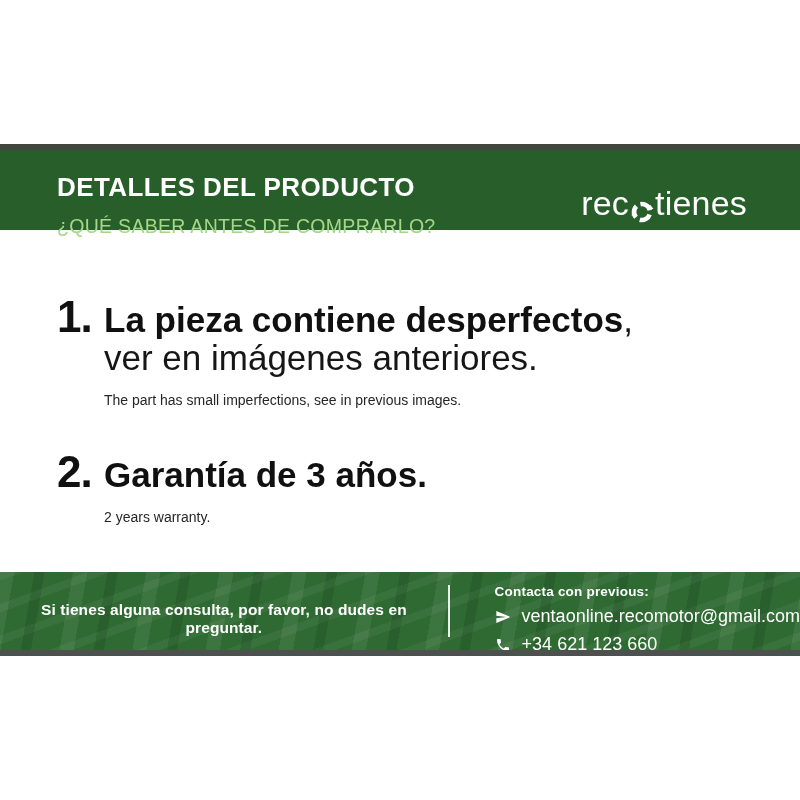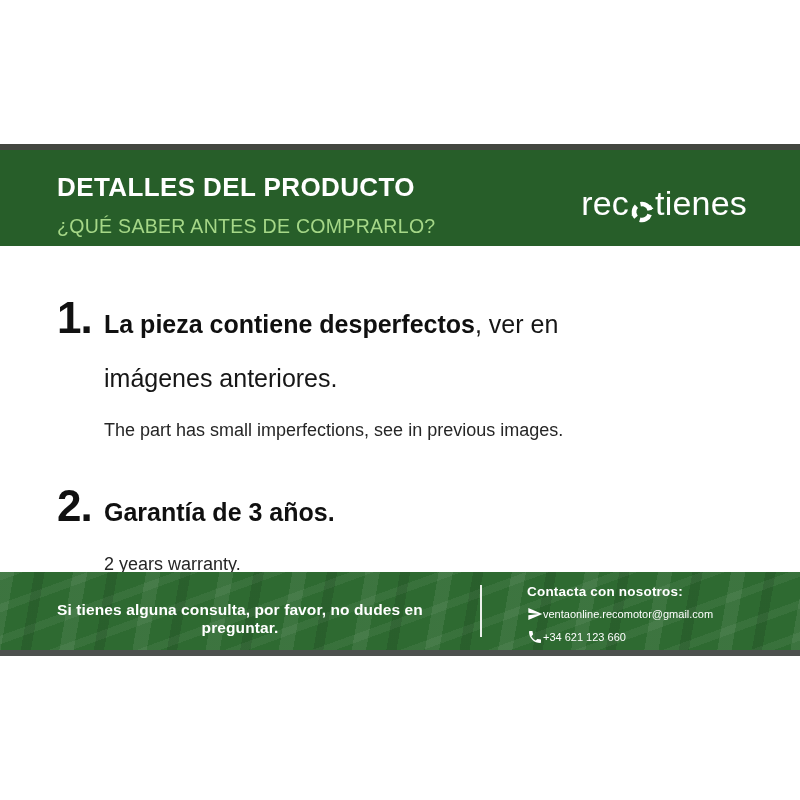--- a/index.html
+++ b/index.html
@@ -22,21 +22,21 @@
   }
 
   
   .top-strip {
     position: absolute; left: 0; top: 144px;
     width: 100%; height: 6px;
     background: var(--strip-dark);
   }
   .header-band {
     position: absolute; left: 0; top: 150px;
-    width: 100%; height: 96px;
+    width: 100%; height: 80px;
     background: var(--header-green);
     padding-left: 17px;
   }
   .header-inner {
     position: absolute; left: 57px; top: 22px;
   }
   .header-title {
     color: var(--white);
     font-size: 26px;
     font-weight: 700;
@@ -79,29 +79,29 @@
     width: 47px;
     font-size: 44px;
     font-weight: 700;
     letter-spacing: -1px;
     line-height: 40px;
     white-space: nowrap;
     color: #111111;
   }
   .item-body { width: 565px; }
   .item-main {
-    font-size: 25px;
-    line-height: 54px;
+    font-size: 35px;
+    line-height: 38px;
     font-weight: 400;
     color: #161616;
   }
   .item-main .hl { font-weight: 700; color: #101010; }
   .item-translation {
     margin-top: 15px;
-    font-size: 18px;
+    font-size: 14px;
     color: #262626;
   }
 
   
   .footer-band {
     position: absolute; left: 0; top: 572px;
     width: 100%; height: 78px;
     background-color: var(--footer-green);
     background-image:
       repeating-linear-gradient(100deg,
@@ -134,22 +134,23 @@
     padding: 12px 0 0 45px;
   }
   .contact-heading {
     font-size: 13.5px;
     font-weight: 700;
     margin-bottom: 7px;
     letter-spacing: 0.2px;
   }
   .contact-row {
     display: flex; align-items: center;
+    gap: 11px;
     margin-bottom: 7px;
-    font-size: 11px;
+    font-size: 18px;
   }
   .contact-row .c-icon { width: 16px; height: 16px; flex: none; display: inline-block; }
   .bottom-strip {
     position: absolute; left: 0; top: 650px;
     width: 100%; height: 6px;
     background: #4d504e;
   }
 </style>
 </head>
 <body>
@@ -195,21 +196,21 @@
     </div>
 
   </main>
 
   <footer class="footer-band">
     <div class="footer-left">
       <div class="footer-message">Si tienes alguna consulta, por favor, no dudes en preguntar.</div>
     </div>
     <div class="footer-divider"></div>
     <div class="footer-right">
-      <div class="contact-heading">Contacta con nosotros:</div>
+      <div class="contact-heading">Contacta con previous:</div>
       <div class="contact-row">
         <span class="c-icon"><svg viewBox="0 0 24 24" width="16" height="16">
               <path d="M2.01 21L23 12 2.01 3 2 10l15 2-15 2z" fill="#ffffff"></path>
             </svg></span>
         <span>ventaonline.recomotor@gmail.com</span>
       </div>
       <div class="contact-row">
         <span class="c-icon"><svg viewBox="0 0 24 24" width="16" height="16">
               <path d="M6.62 10.79c1.44 2.83 3.76 5.14 6.59 6.59l2.2-2.2c.27-.27.67-.36 1.02-.24 1.12.37 2.33.57 3.57.57.55 0 1 .45 1 1V20c0 .55-.45 1-1 1-9.39 0-17-7.61-17-17 0-.55.45-1 1-1h3.5c.55 0 1 .45 1 1 0 1.25.2 2.45.57 3.57.11.35.03.74-.25 1.02l-2.2 2.2z" fill="#ffffff"></path>
             </svg></span>

